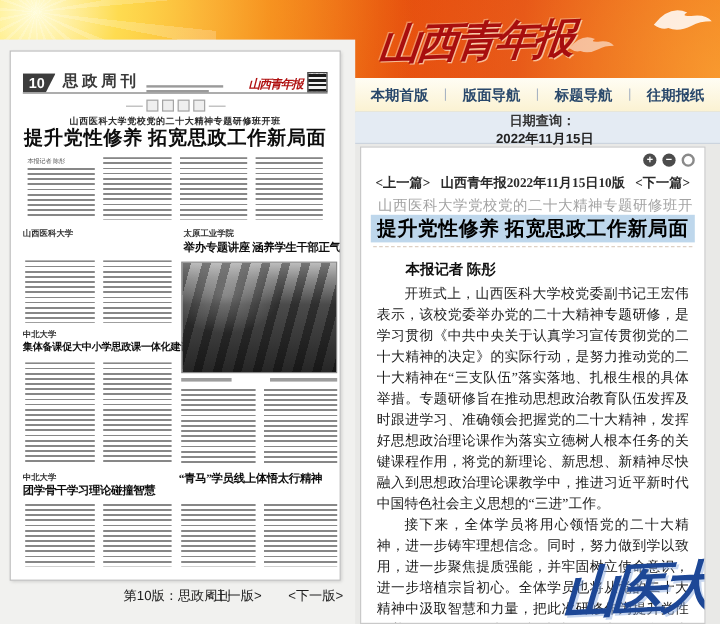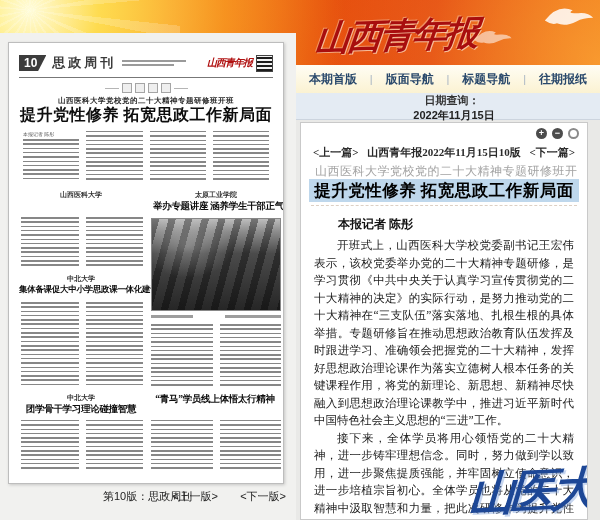--- a/index.html
+++ b/index.html
@@ -21,21 +21,21 @@
     font-size:35px;line-height:42px;color:#a80e0e;letter-spacing:-3px;white-space:nowrap;
     transform:skewX(-8deg) rotate(-2deg);
     text-shadow:1px 1px 0 rgba(255,255,240,.6),-1px -1px 0 rgba(255,255,240,.35);}
 
   
   .left-col{position:absolute;left:0;top:33px;width:296px;height:487px;background:#f1f1ef;}
   .paper{position:absolute;left:8px;top:9px;width:274px;height:440px;background:#fff;
     border:1px solid #bdbdbd;box-shadow:1px 1px 3px rgba(0,0,0,.18);overflow:hidden;
     font-family:"Liberation Serif","DejaVu Serif",serif;cursor:pointer;}
   .p-head{position:absolute;left:10px;top:6px;right:10px;height:28px;border-bottom:1px solid #777;
-    display:flex;align-items:center;}
+    display:flex;align-items:flex-end;}
   .page-num{background:#3c3c3c;color:#fff;font-weight:bold;font-size:12px;line-height:16px;
     padding:0 9px 0 5px;clip-path:polygon(0 0,100% 0,70% 100%,0 100%);
     font-family:"Liberation Sans",sans-serif;}
   .section-name{font-size:13px;font-weight:bold;color:#3a3a3a;letter-spacing:3px;margin-left:6px;}
   .head-meta{margin-left:6px;display:flex;flex-direction:column;gap:2px;}
   .head-meta i{display:block;height:2px;background:#9a9a9a;}
   .head-meta .m1{width:64px;} .head-meta .m2{width:52px;}
   .mini-logo{margin-left:auto;color:#b01111;font-weight:bold;font-style:italic;font-size:10px;
     letter-spacing:-1px;white-space:nowrap;}
   .qr{width:15px;height:15px;margin-left:4px;border:1px solid #444;
@@ -47,21 +47,21 @@
   .stamp{width:8px;height:8px;border:1px solid #a5a5a5;background:rgba(190,190,190,.25);}
   .p-kicker{position:absolute;left:0;top:53px;width:100%;text-align:center;
     font-size:7.5px;font-weight:bold;color:#2b2b2b;letter-spacing:.5px;}
   .p-headline{position:absolute;left:0;top:62px;width:100%;text-align:center;
     font-size:16px;font-weight:bold;color:#0d0d0d;letter-spacing:.5px;white-space:nowrap;}
   .tiny-byline{font-size:5px;color:#555;margin-bottom:2px;}
   .simcols{display:flex;gap:7px;position:absolute;}
   .simcols .c{flex:1;background:repeating-linear-gradient(to bottom,#878787 0,#878787 1.5px,
       rgba(0,0,0,0) 1.5px,rgba(0,0,0,0) 4.3px);}
   .cols-main{left:14px;top:88px;right:14px;height:52px;}
-  .sub-head{position:absolute;text-align:center;}
+  .sub-head{position:absolute;text-align:left;}
   .sub-org{font-size:7px;font-weight:bold;color:#333;}
   .sub-title{font-size:9.5px;font-weight:bold;color:#0d0d0d;letter-spacing:-.3px;white-space:nowrap;}
   .a2h{left:10px;top:147px;width:124px;}
   .a3h{left:144px;top:147px;width:126px;}
   .a2cols{left:12px;top:174px;width:122px;height:52px;}
   .a4h{left:10px;top:231px;width:124px;}
   .a4cols{left:12px;top:259px;width:122px;height:86px;}
   .photo{position:absolute;left:142px;top:175px;width:130px;height:93px;
     background:
       radial-gradient(ellipse at 28% 30%, rgba(255,255,255,.25) 0%, rgba(255,255,255,0) 35%),

